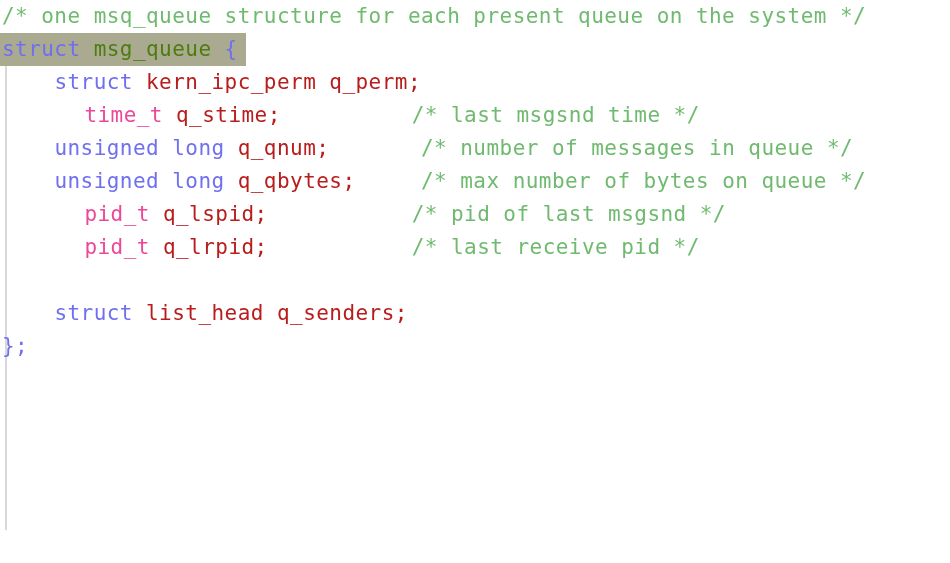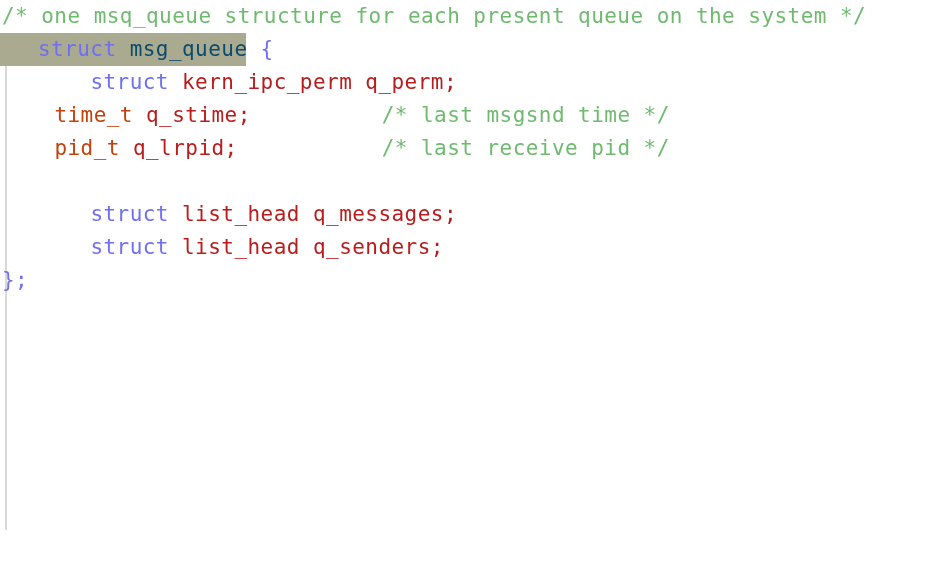--- a/index.html
+++ b/index.html
@@ -44,56 +44,58 @@
     color: #555555;
     padding-left: 2px;
     box-sizing: border-box;
   }
 
   .code-line .tok {
     white-space: pre;
   }
 
   .tok-comment { color: #6fba6f; }
-  .tok-keyword { color: #6f6ff0; margin-left: 36px; }
-  .tok-type    { color: #c2410c; }
+  .tok-keyword { color: #6f6ff0; }
+  .tok-type    { color: #ec4899; margin-left: 30px; }
   .tok-plain   { color: #b91c1c; }
   .tok-punct   { color: #6f6ff0; }
 
   
   .code-line.highlighted {
     background: transparent;
   }
   .hl-band {
     position: absolute;
     left: 0;
     top: 33px;
     height: 33px;
     width: 246px;
     background: #a9aa90;
   }
-  .code-line.highlighted .tok-plain { color: #0c4a6e; }
+  .code-line.highlighted .tok-plain { color: #4d7c0f; }
 
   .lines-layer {
     position: absolute;
     left: 0;
     top: 0;
     width: 950px;
   }
 </style>
 </head>
 <body>
 
 <div id="code-view">
   <div id="indent-guide"></div>
   <div class="hl-band"></div>
   <div class="lines-layer" id="lines-layer">
       <div class="code-line"><span class="tok tok-comment">/* one msq_queue structure for each present queue on the system */</span></div>
       <div class="code-line highlighted"><span class="tok tok-keyword">struct</span><span class="tok tok-plain"> msg_queue </span><span class="tok tok-punct">{</span></div>
       <div class="code-line"><span class="tok tok-plain">    </span><span class="tok tok-keyword">struct</span><span class="tok tok-plain"> kern_ipc_perm q_perm;</span></div>
       <div class="code-line"><span class="tok tok-plain">    </span><span class="tok tok-type">time_t</span><span class="tok tok-plain"> q_stime;          </span><span class="tok tok-comment">/* last msgsnd time */</span></div>
+      <div class="code-line"><span class="tok tok-plain">    </span><span class="tok tok-keyword">unsigned long</span><span class="tok tok-plain"> q_qnum;       </span><span class="tok tok-comment">/* number of messages in queue */</span></div>
+      <div class="code-line"><span class="tok tok-plain">    </span><span class="tok tok-keyword">unsigned long</span><span class="tok tok-plain"> q_qbytes;     </span><span class="tok tok-comment">/* max number of bytes on queue */</span></div>
+      <div class="code-line"><span class="tok tok-plain">    </span><span class="tok tok-type">pid_t</span><span class="tok tok-plain"> q_lspid;           </span><span class="tok tok-comment">/* pid of last msgsnd */</span></div>
       <div class="code-line"><span class="tok tok-plain">    </span><span class="tok tok-type">pid_t</span><span class="tok tok-plain"> q_lrpid;           </span><span class="tok tok-comment">/* last receive pid */</span></div>
       <div class="code-line"><span class="tok tok-plain"></span></div>
-      <div class="code-line"><span class="tok tok-plain">    </span><span class="tok tok-keyword">struct</span><span class="tok tok-plain"> list_head q_messages;</span></div>
       <div class="code-line"><span class="tok tok-plain">    </span><span class="tok tok-keyword">struct</span><span class="tok tok-plain"> list_head q_senders;</span></div>
       <div class="code-line"><span class="tok tok-punct">};</span></div>
     </div>
 </div>
 
 </body></html>

